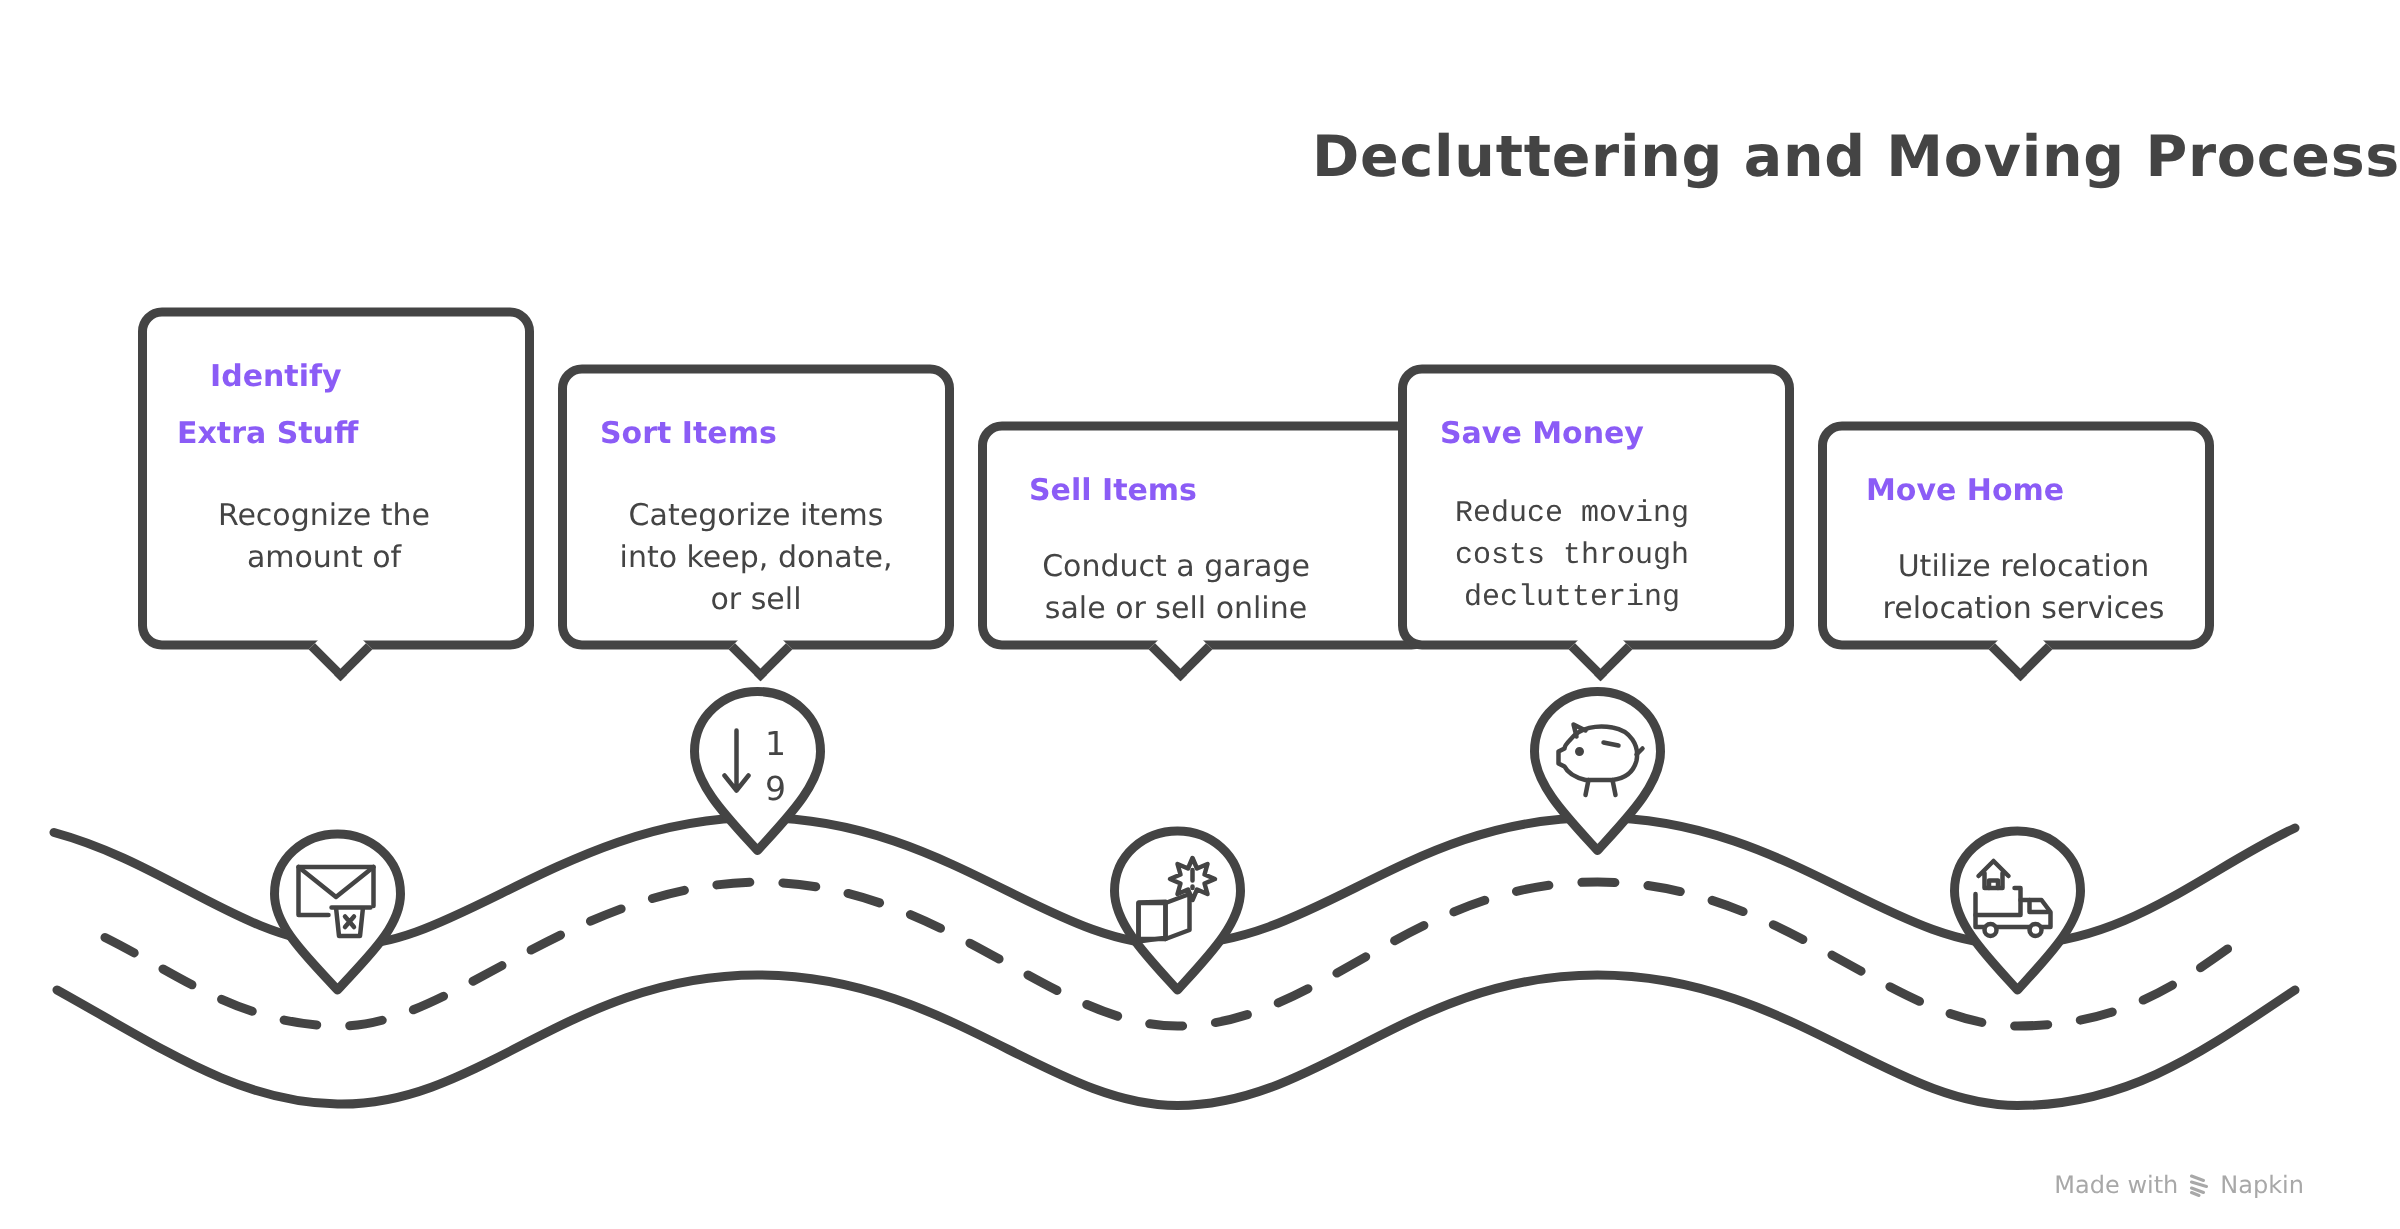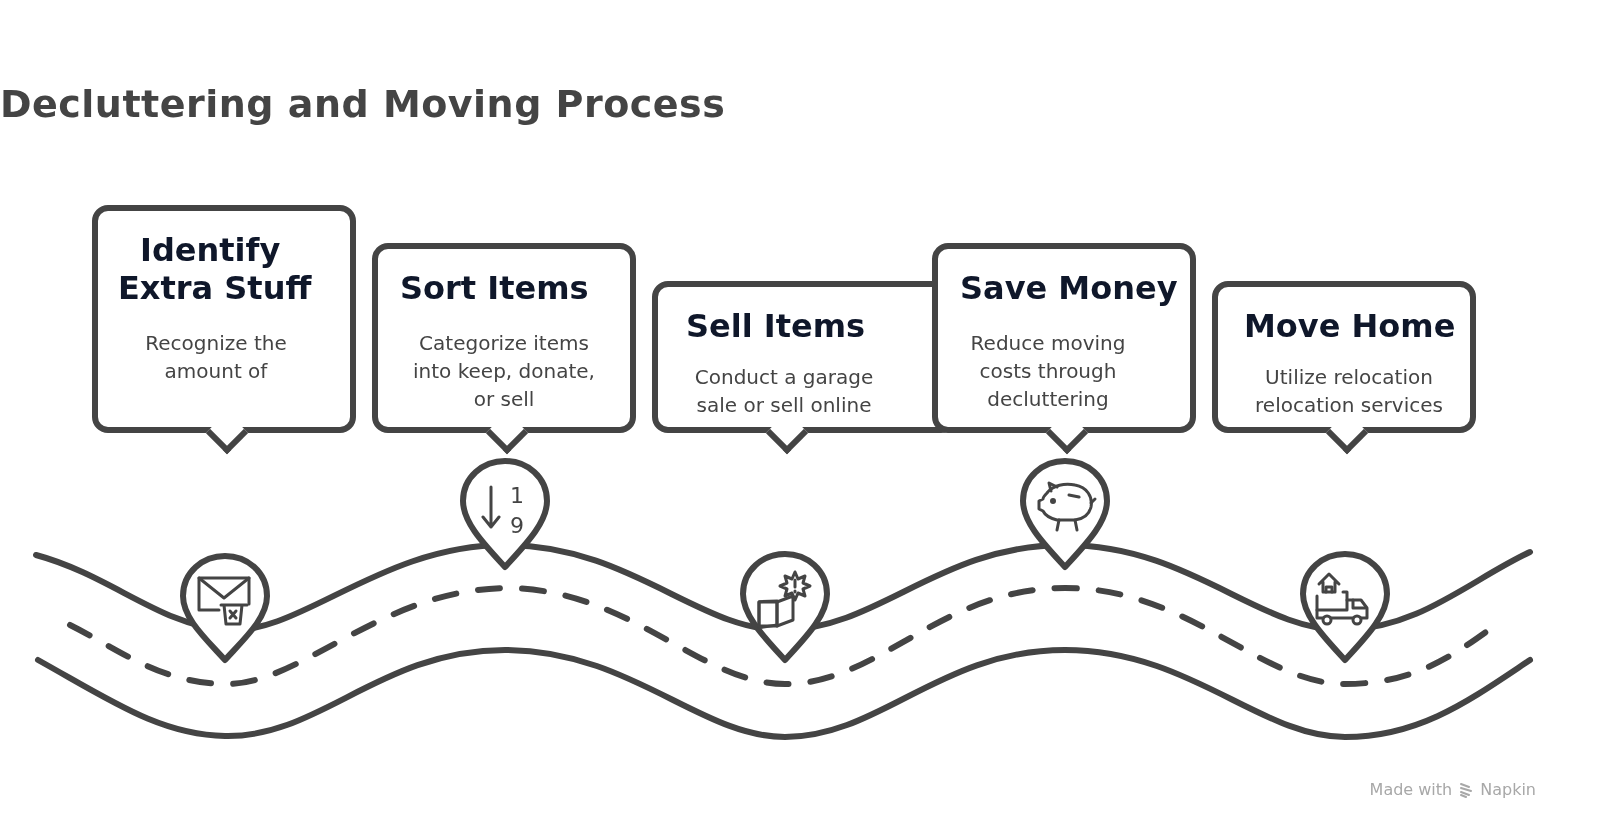--- a/index.html
+++ b/index.html
@@ -1,22 +1,22 @@
 <!DOCTYPE html>
 <html><head>
 <meta charset="utf-8">
 <style>
   html, body { margin: 0; padding: 0; background: #ffffff; }
   body { width: 1600px; height: 819px; position: relative; overflow: hidden;
          font-family: "DejaVu Sans", sans-serif; color: #444444; }
-  .title { position: absolute; top: 82px; left: 0; width: 1600px; text-align: left;
+  .title { position: absolute; top: 82px; left: 0; width: 1600px; text-align: right;
            font-size: 38px; font-weight: bold; color: #444444; letter-spacing: 0.5px; }
   .box { position: absolute; background: #fff; border: 6px solid #444444; border-radius: 16px;
          box-sizing: border-box; }
-  .box .btitle { position: absolute; font-weight: bold; font-size: 32px; color: #0f172a; line-height: 38px; }
+  .box .btitle { position: absolute; font-weight: bold; font-size: 20px; color: #8b5cf6; line-height: 38px; }
   .box .bdesc { position: absolute; font-size: 20px; color: #444444; line-height: 28px; text-align: center; }
   .tail { position: absolute; width: 24px; height: 24px; background: #fff;
           border-right: 6px solid #444444; border-bottom: 6px solid #444444;
           transform: rotate(45deg); }
   svg.road { position: absolute; left: 0; top: 0; }
   .watermark { position: absolute; right: 64px; top: 752px; font-size: 16px; color: #a8a8a8;
                display: flex; align-items: center; gap: 6px; margin-top: 28px; }
 </style>
 </head>
 <body>
@@ -47,21 +47,21 @@
   <div class="btitle" style="left:28px; top:20px;">Sell Items</div>
   <div class="bdesc" style="left:0; width:252px; top:76px;">
     <div>Conduct a garage</div>
     <div>sale or sell online</div>
   </div>
 </div>
 <div class="tail" style="left:772px; top:418px;"></div>
 
 <div class="box" style="left:932px; top:243px; width:264px; height:190px;">
   <div class="btitle" style="left:22px; top:20px;">Save Money</div>
-  <div class="bdesc" style="left:0; width:220px; top:80px;">
+  <div class="bdesc" style="left:0; width:220px; top:80px;font-family:Liberation Mono, monospace;">
     <div>Reduce moving</div>
     <div>costs through</div>
     <div>decluttering</div>
   </div>
 </div>
 <div class="tail" style="left:1052px; top:418px;"></div>
 
 <div class="box" style="left:1212px; top:281px; width:264px; height:152px;">
   <div class="btitle" style="left:26px; top:20px;">Move Home</div>
   <div class="bdesc" style="left:0; width:262px; top:76px;">

